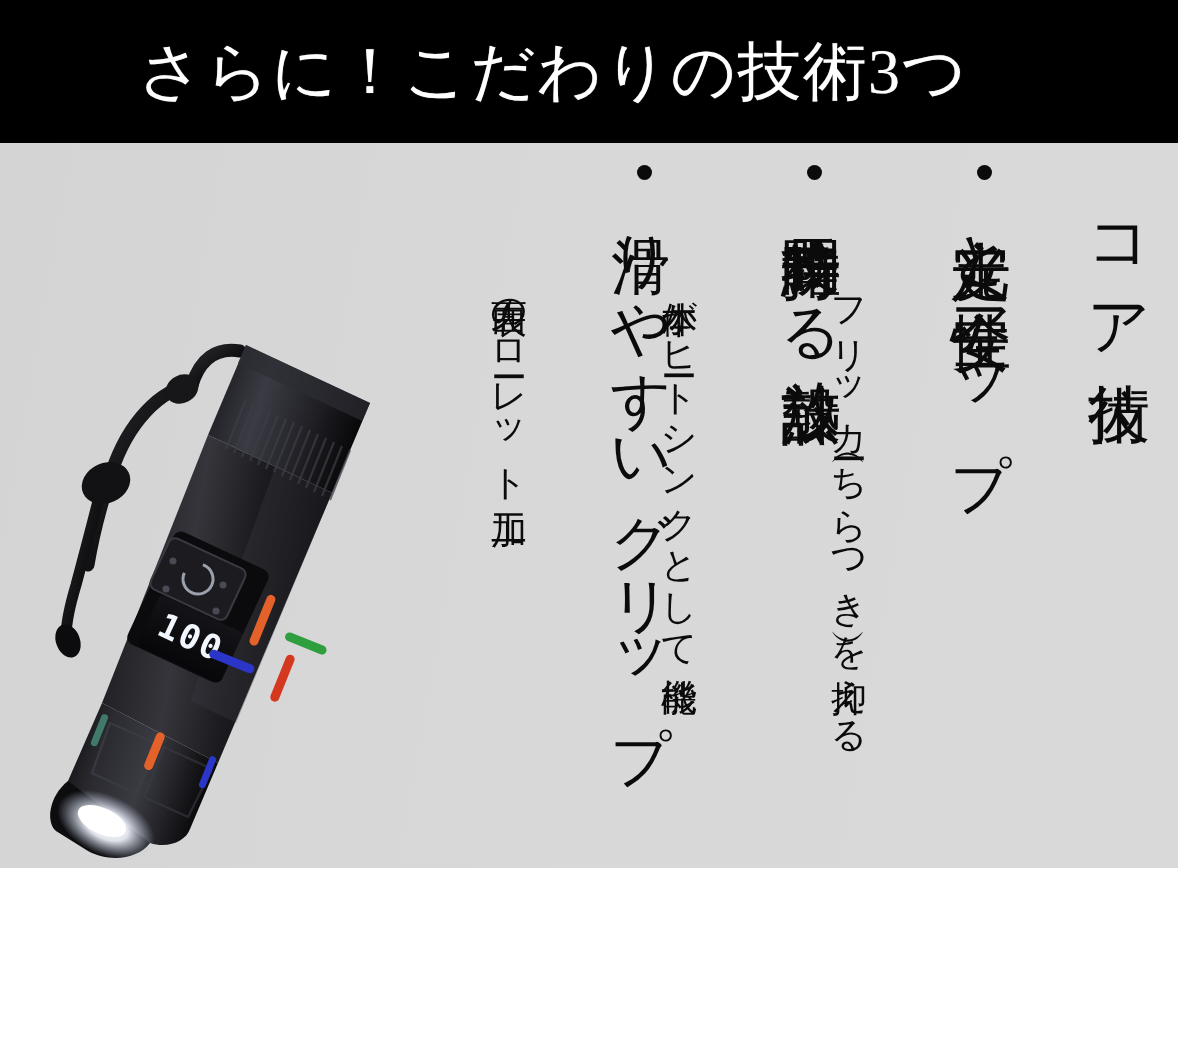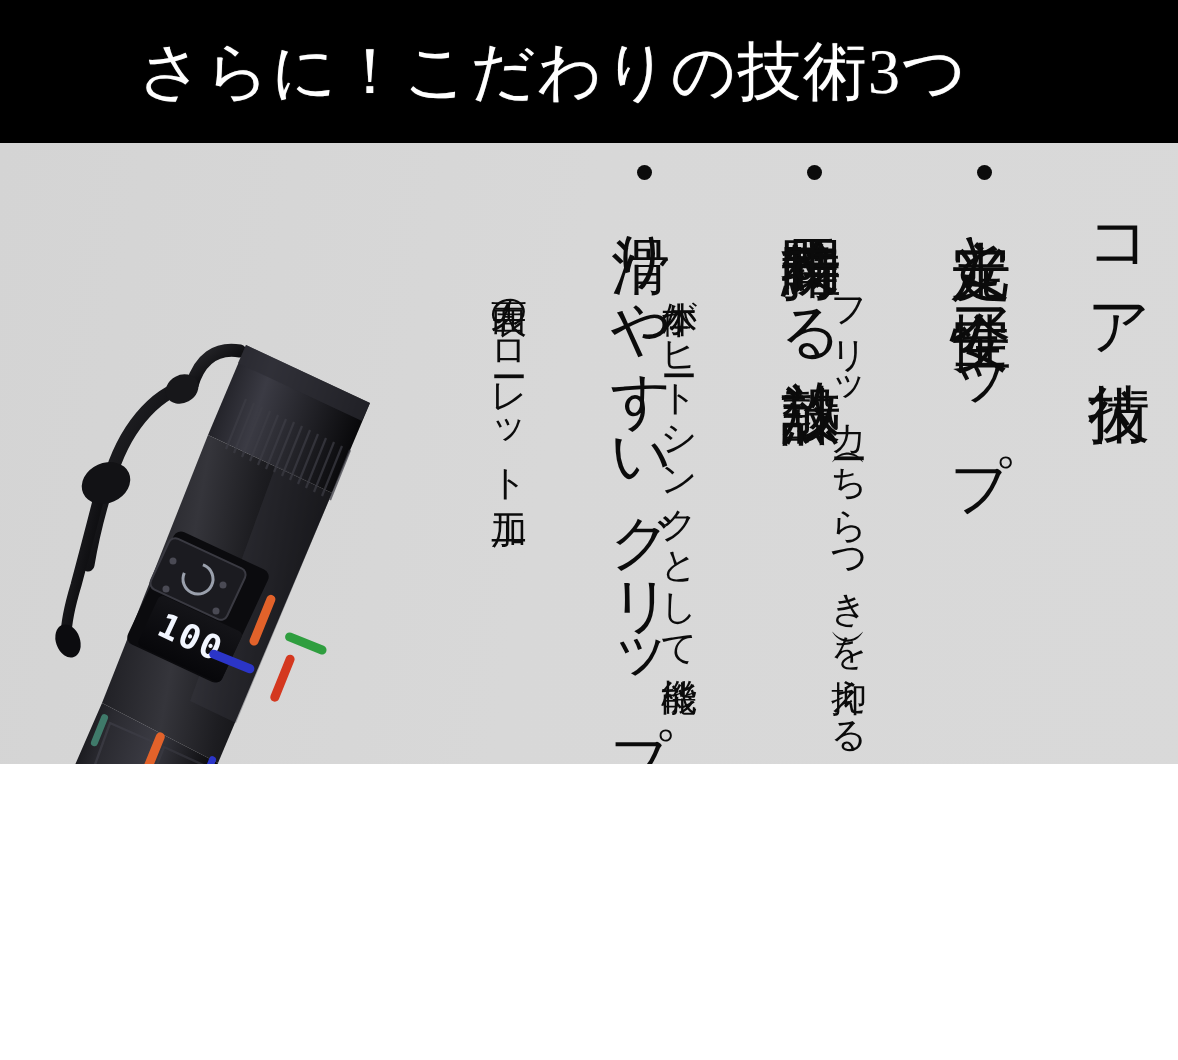--- a/index.html
+++ b/index.html
@@ -3,21 +3,21 @@
 <meta charset="utf-8">
 <style>
   html, body {
     margin: 0;
     padding: 0;
     background: #ffffff;
   }
   #page {
     position: relative;
     width: 1178px;
-    height: 764px;
+    height: 868px;
     overflow: hidden;
     background: #d7d7d7;
     font-family: "Liberation Serif", "DejaVu Serif", serif;
   }
 
   
   .header-band {
     position: absolute;
     left: 0;
     top: 0;

